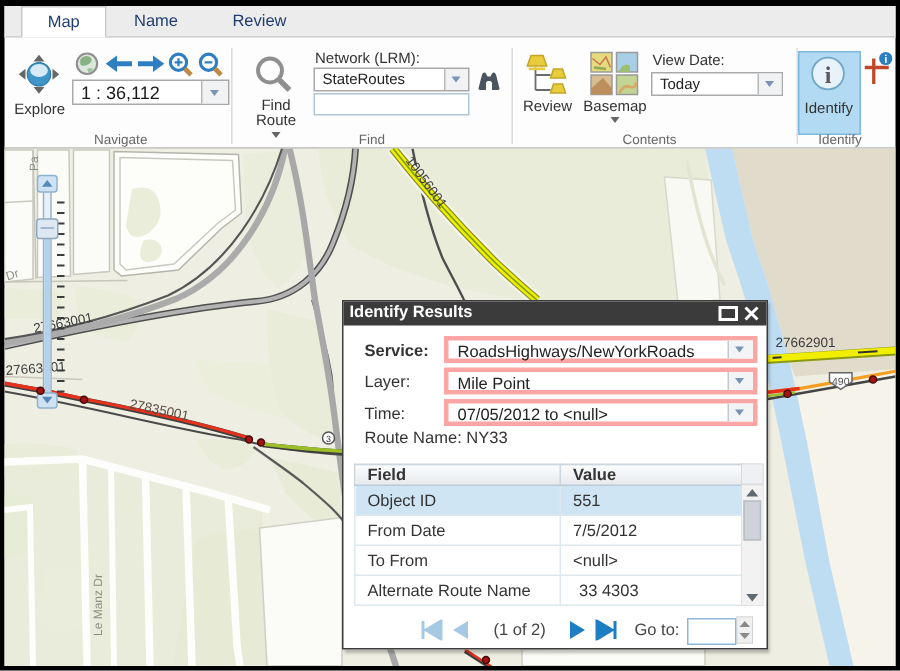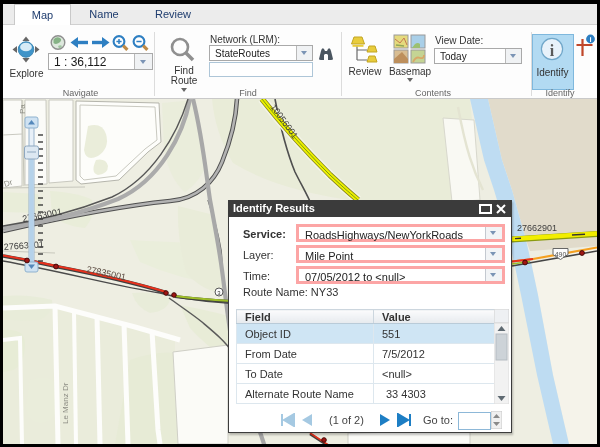--- a/index.html
+++ b/index.html
@@ -335,21 +335,21 @@
         </tr>
     <tr class="sel">
           <td>Object ID</td>
           <td>551</td>
         </tr>
     <tr>
           <td>From Date</td>
           <td>7/5/2012</td>
         </tr>
     <tr>
-          <td>To Date</td>
+          <td>To From</td>
           <td>&lt;null&gt;</td>
         </tr>
     <tr>
           <td>Alternate Route Name</td>
           <td style="padding-left:12px;">33 4303</td>
         </tr>
   </tbody>
     </table>
   <svg class="abs" width="15" height="95" style="left:265px;top:108px;" viewBox="0 0 15 95">
     <rect x="0" y="0" width="15" height="14" fill="#eef0f3" stroke="#d0d0d0" stroke-width="1"></rect>

